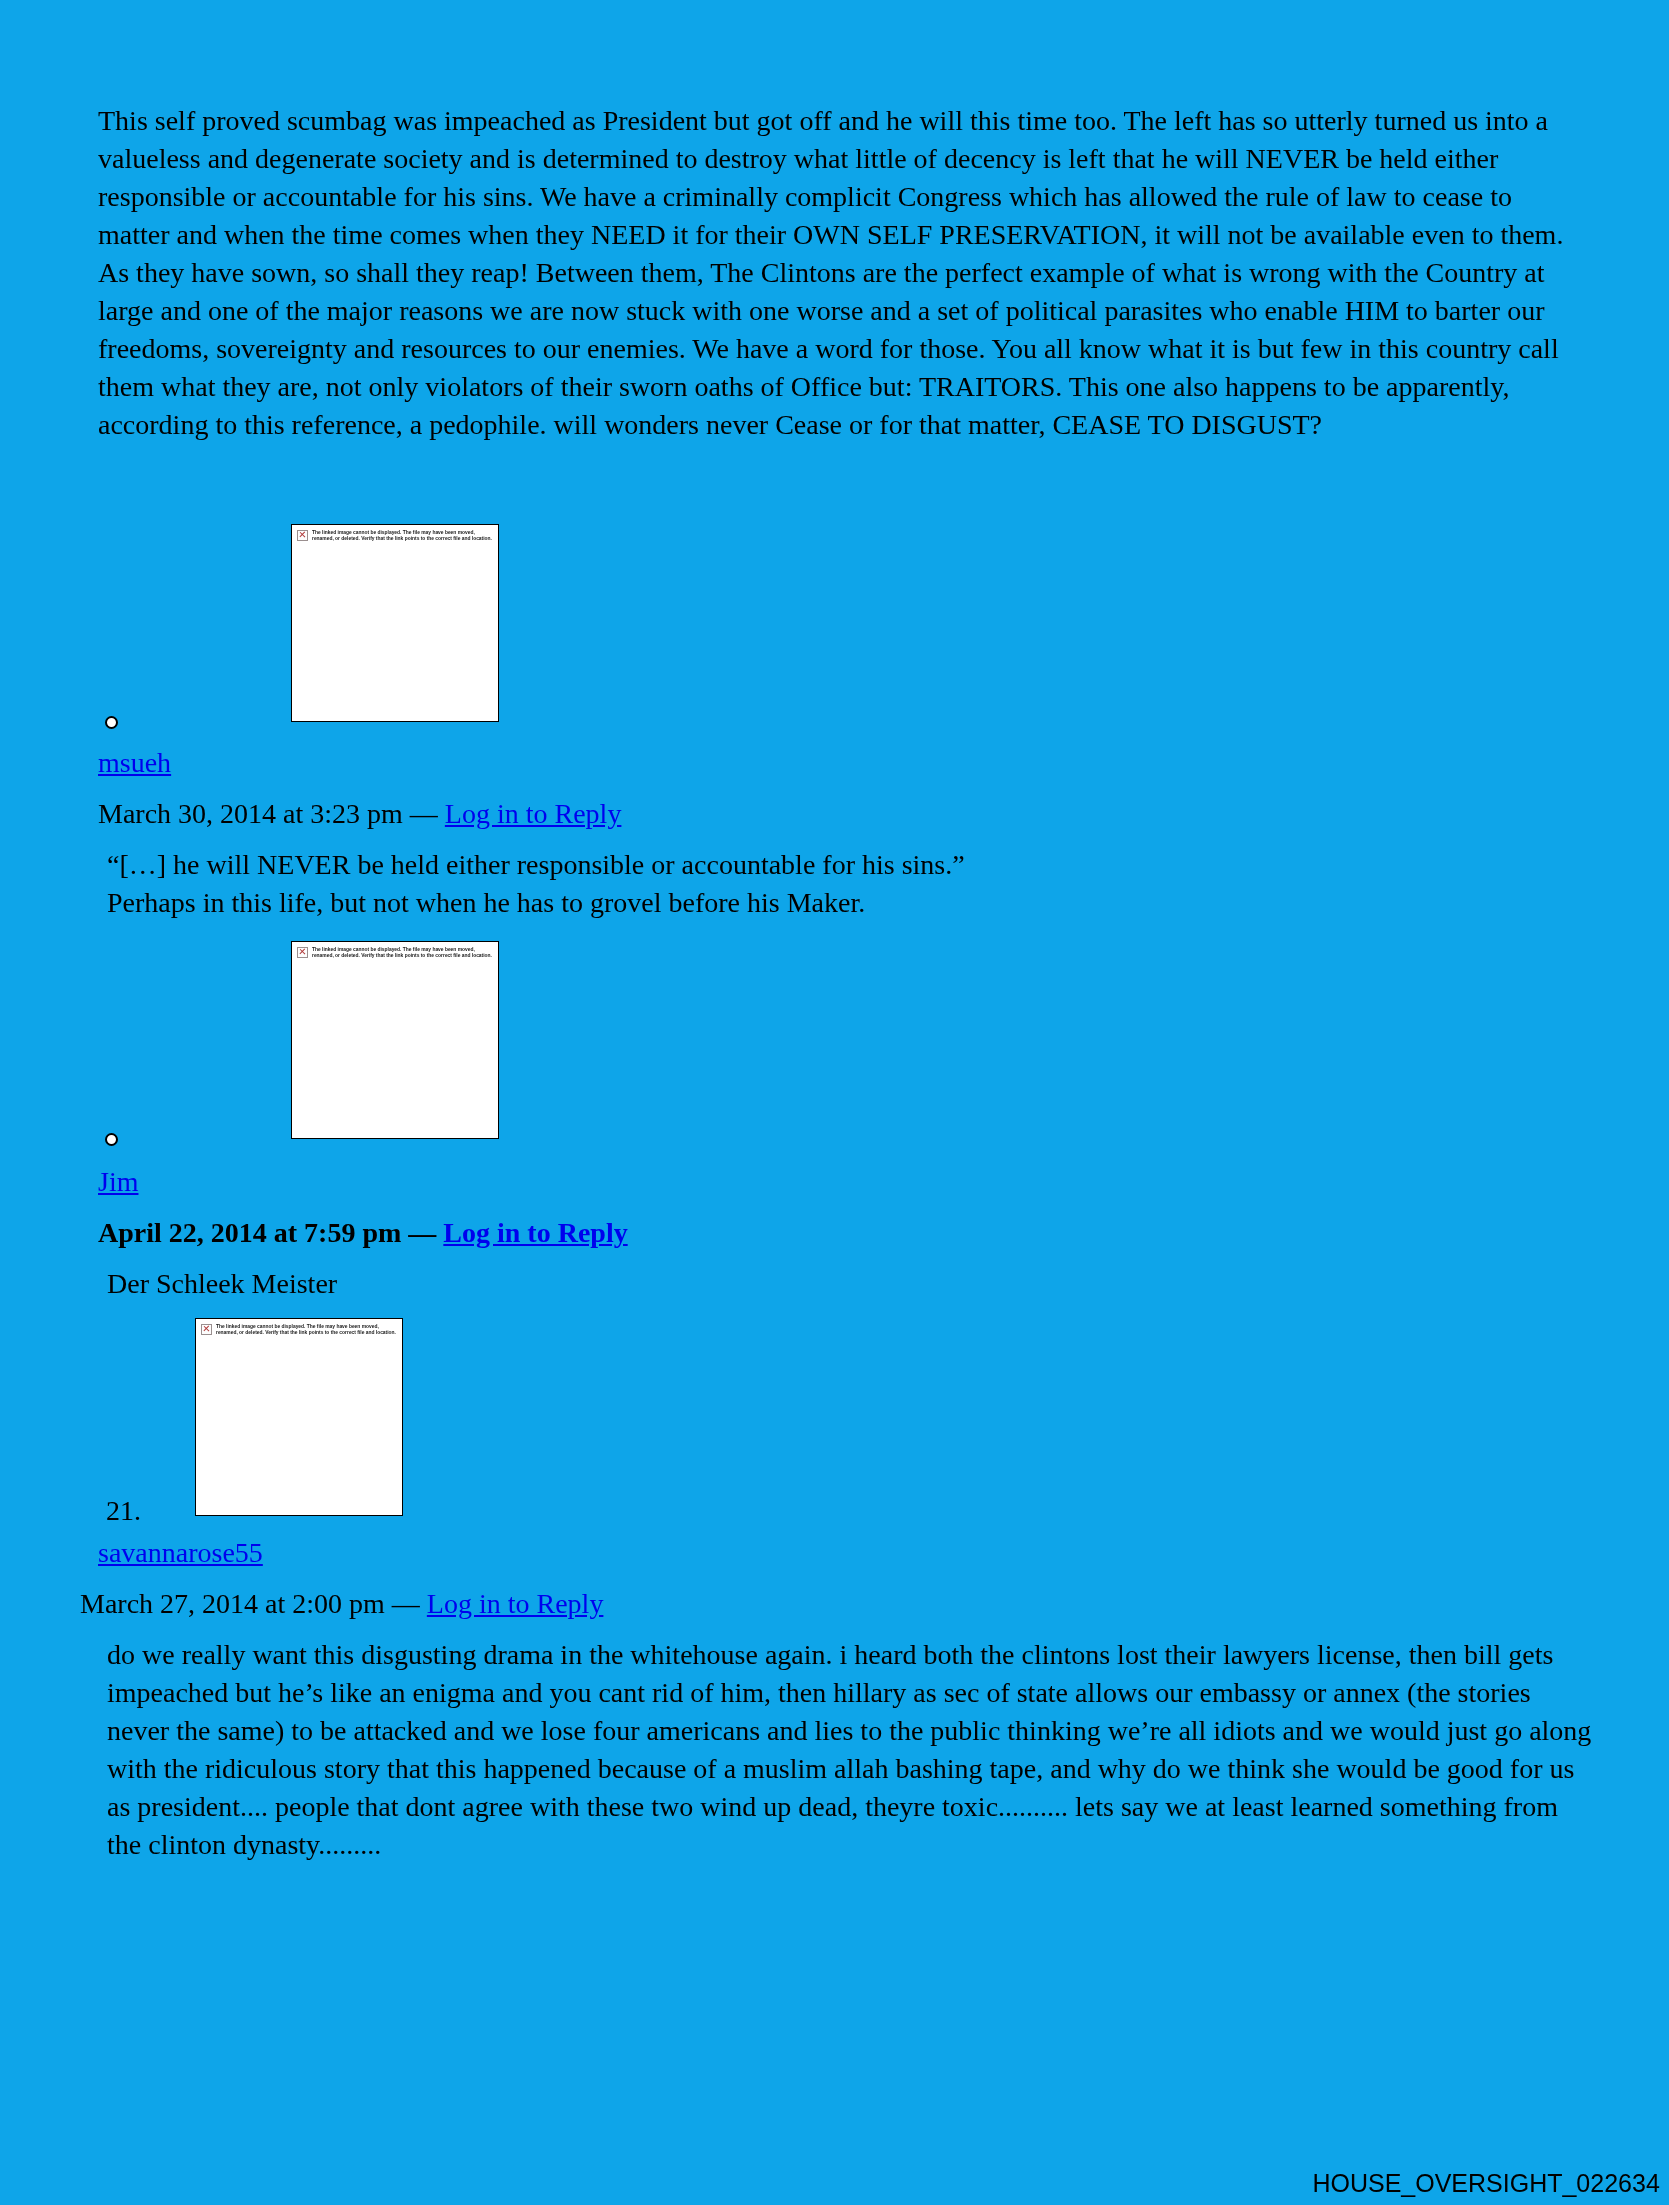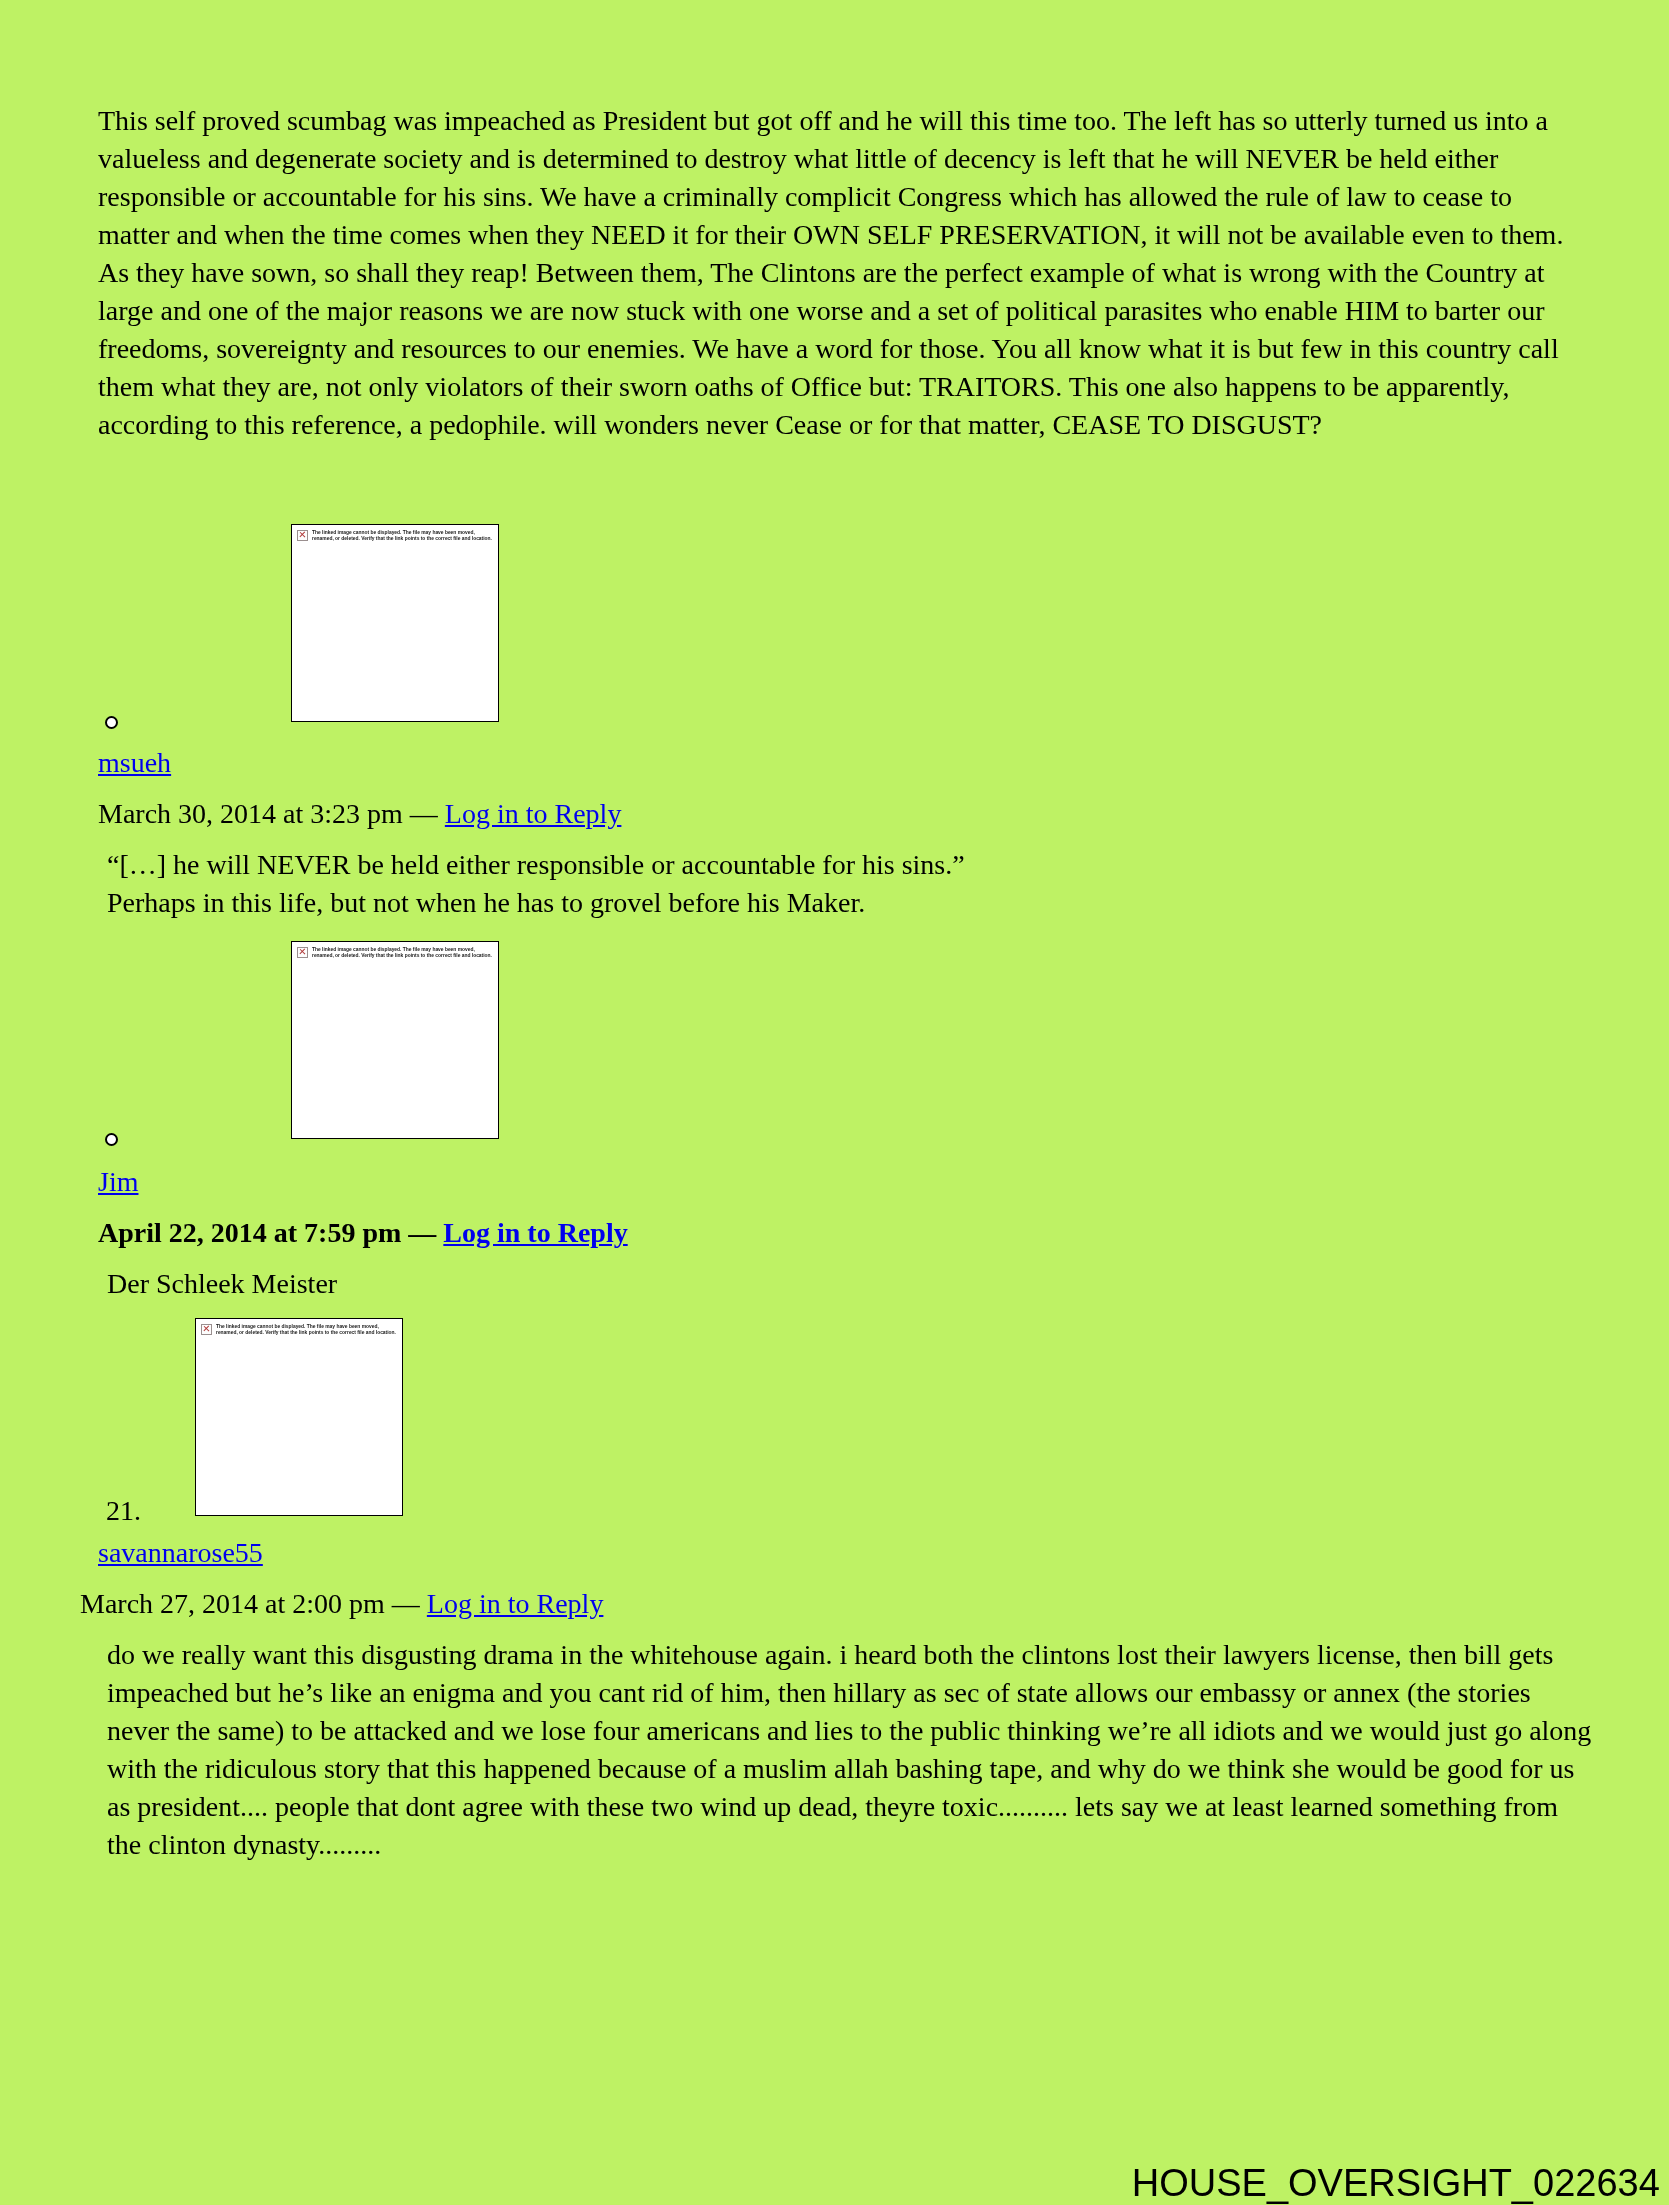--- a/index.html
+++ b/index.html
@@ -1,20 +1,20 @@
 <!DOCTYPE html>
 <html style="font-size:10.5px"><head>
 <meta charset="utf-8">
 <style>
   html, body { margin: 0; padding: 0; background: #ffffff; }
   .page {
     position: relative;
     width: 1669px;
     height: 2205px;
-    background: #bef264;
+    background: #0ea5e9;
     color: #000000;
     font-family: "Liberation Serif", serif;
     overflow: hidden;
   }
   .abs { position: absolute; }
   .body-text { font-size: 28px; line-height: 38px; }
   a.doclink { color: #0000ee; text-decoration: underline; cursor: pointer; }
   .sep { white-space: pre; }
   .prewrap { white-space: pre-line; margin-left: 9px; }
 
@@ -84,21 +84,21 @@
   #user2 { left: 98px; top: 1534px; }
   #date2 { left: 80px; top: 1585px; }
   #body2 { left: 98px; top: 1636px; width: 1487px; }
 
   
   #footer {
     position: absolute;
     top: 2167px;
     right: 9.2px;
     font-family: "Liberation Sans", sans-serif;
-    font-size: 38px;
+    font-size: 25px;
     line-height: 33px;
     color: #000000;
   }
 </style>
 </head>
 <body>
 
 <div class="page">
 
   <div class="abs body-text" id="intro">This self proved scumbag was impeached as President but got off and he will this time too. The left has so utterly turned us into a valueless and degenerate society and is determined to destroy what little of decency is left that he will NEVER be held either responsible or accountable for his sins. We have a criminally complicit Congress which has allowed the rule of law to cease to matter and when the time comes when they NEED it for their OWN SELF PRESERVATION, it will not be available even to them. As they have sown, so shall they reap! Between them, The Clintons are the perfect example of what is wrong with the Country at large and one of the major reasons we are now stuck with one worse and a set of political parasites who enable HIM to barter our freedoms, sovereignty and resources to our enemies. We have a word for those. You all know what it is but few in this country call them what they are, not only violators of their sworn oaths of Office but: TRAITORS. This one also happens to be apparently, according to this reference, a pedophile. will wonders never Cease or for that matter, CEASE TO DISGUST?</div>

